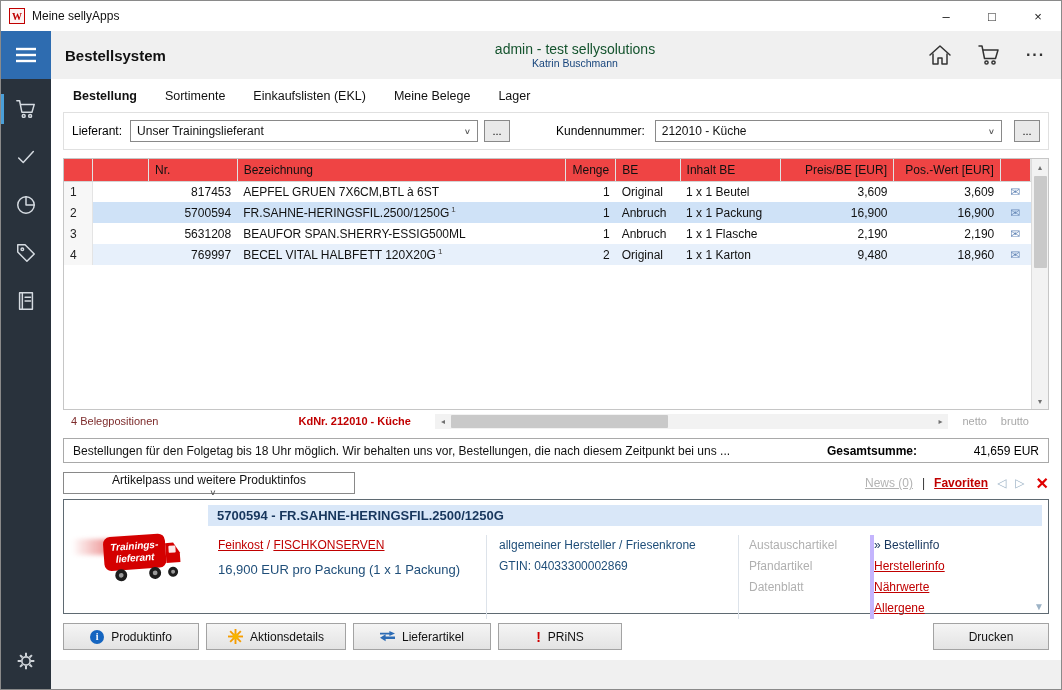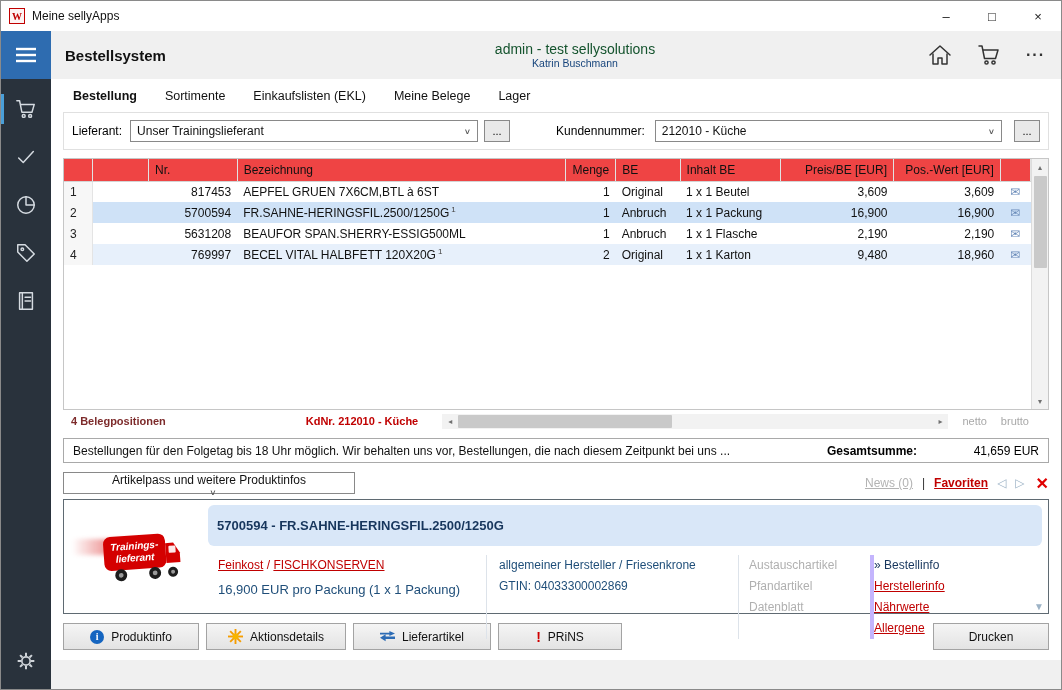--- a/index.html
+++ b/index.html
@@ -74,21 +74,21 @@
   tr.r-selected { background:#cfe2f7; }
   sup.marker { font-size:8px; color:#444; margin-left:2px; }
   .mail { color:#6b8cba; font-size:12px; cursor:pointer; }
 
   .vscroll { width:17px; background:#f2f2f2; border-left:1px solid #dcdcdc; display:flex; flex-direction:column; align-items:center; }
   .vscroll .sarrow { height:16px; width:17px; display:flex; align-items:center; justify-content:center; font-size:8px; color:#707070; }
   .vthumb { width:13px; height:92px; background:#c9c9c9; margin-top:1px; border-radius:1px; }
   .vfill { flex:1; }
 
   .grid-footer { height:18px; display:flex; align-items:center; font-size:11px; flex:0 0 auto; margin-top:2px; }
-  .beleg { color:#7d2b2b; font-weight:bold; margin-left:8px; }
+  .beleg { color:#7d2b2b; font-weight:normal; margin-left:8px; }
   .kdnr-status { color:#c00000; font-weight:bold; margin-left:140px; }
   .hscroll { flex:1; height:15px; background:#f2f2f2; display:flex; align-items:center; margin-left:24px; }
   .hscroll .sarrow { width:16px; text-align:center; font-size:8px; color:#707070; }
   .htrack { flex:1; height:15px; position:relative; }
   .hthumb { position:absolute; left:0; top:1px; height:13px; width:45%; background:#c9c9c9; border-radius:1px; }
   .nb { color:#a8a8a8; margin-left:14px; }
   .nb:last-child { margin-right:20px; }
 
   
   .summary-bar { margin-top:8px; border:1px solid #a9a9a9; height:25px; display:flex; align-items:center;
@@ -107,21 +107,21 @@
   .nav-arrow { color:#9db3c6; font-size:12px; cursor:pointer; }
   .close-x { color:#e00000; font-weight:bold; font-size:16px; cursor:pointer; margin-left:2px; }
 
   
   .product-panel { margin-top:5px; border:1px solid #5f6a72; height:115px; display:flex; padding:5px 6px; flex:0 0 auto; }
   .logo { width:138px; position:relative; display:flex; align-items:center; justify-content:center; }
   .streak { position:absolute; left:2px; top:34px; width:70px; height:16px;
             background:linear-gradient(to right, rgba(212,0,0,0), rgba(212,0,0,.8)); filter:blur(2px); }
   .truck { transform:rotate(-4deg); position:relative; }
   .panel-main { flex:1; display:flex; flex-direction:column; min-width:0; position:relative; }
-  .panel-header { background:#d9e7f8; color:#17365d; font-weight:bold; font-size:13px; padding:13px 9px;border-radius:6px; }
+  .panel-header { background:#d9e7f8; color:#17365d; font-weight:bold; font-size:13px; padding:3px 9px; }
   .panel-cols { flex:1; display:flex; padding-top:9px; font-size:12px; }
   .pcol { line-height:21px; }
   .col-a { width:278px; padding:0 10px; }
   .col-b { width:252px; border-left:1px solid #dde3ea; padding:0 12px; color:#1f4e79; }
   .col-c { width:132px; border-left:1px solid #dde3ea; padding:0 10px; color:#b0b0b0; }
   .col-d { flex:1; border-left:4px solid #c4b5fd; text-align:left; padding-right:6px; }
   .red-link { color:#c00000; text-decoration:underline; cursor:pointer; }
   .slash { color:#c00000; }
   .price-line { color:#1f4e79; font-size:13px; margin-top:3px; }
   .bestellinfo { color:#17365d; }

